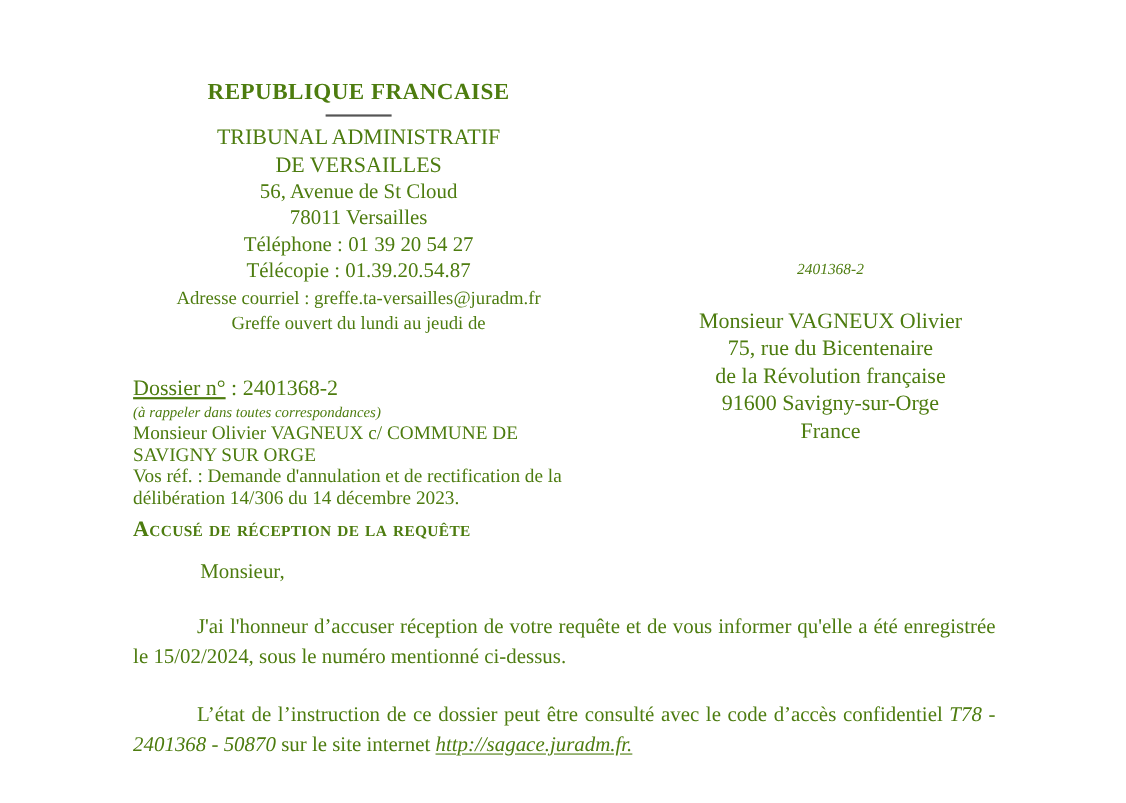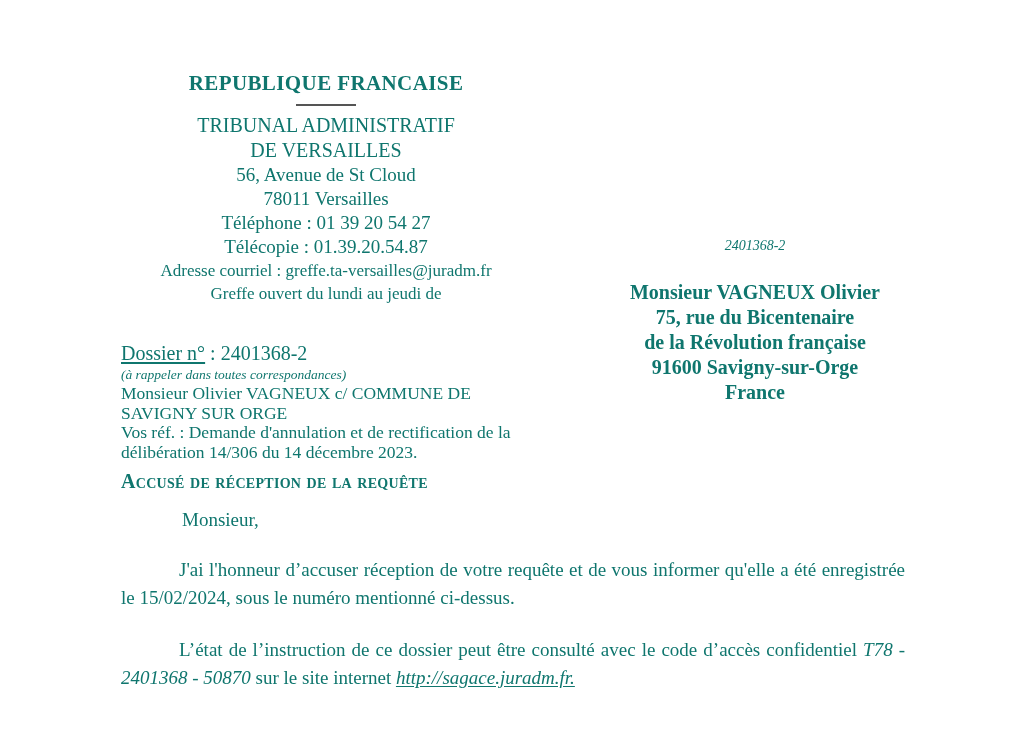--- a/index.html
+++ b/index.html
@@ -7,21 +7,21 @@
     padding: 0;
     background: #ffffff;
   }
   .page {
     position: relative;
     width: 1024px;
     height: 730px;
     background: #ffffff;
     overflow: hidden;
     font-family: "Liberation Serif", "DejaVu Serif", serif;
-    color: #0f766e;
+    color: #4d7c0f;
     -webkit-font-smoothing: antialiased;
   }
 
   
   .letterhead {
     position: absolute;
     left: 128px;
     top: 70px;
     width: 396px;
     text-align: center;
@@ -124,21 +124,20 @@
     font-size: 14px;
     font-style: italic;
     white-space: nowrap;
   }
   .address {
     position: absolute;
     left: 585px;
     top: 280px;
     width: 340px;
     text-align: center;
-    font-weight: bold;
   }
   .address-line {
     font-size: 20px;
     line-height: 25px;
     white-space: nowrap;
   }
 
   
   .salutation {
     position: absolute;

